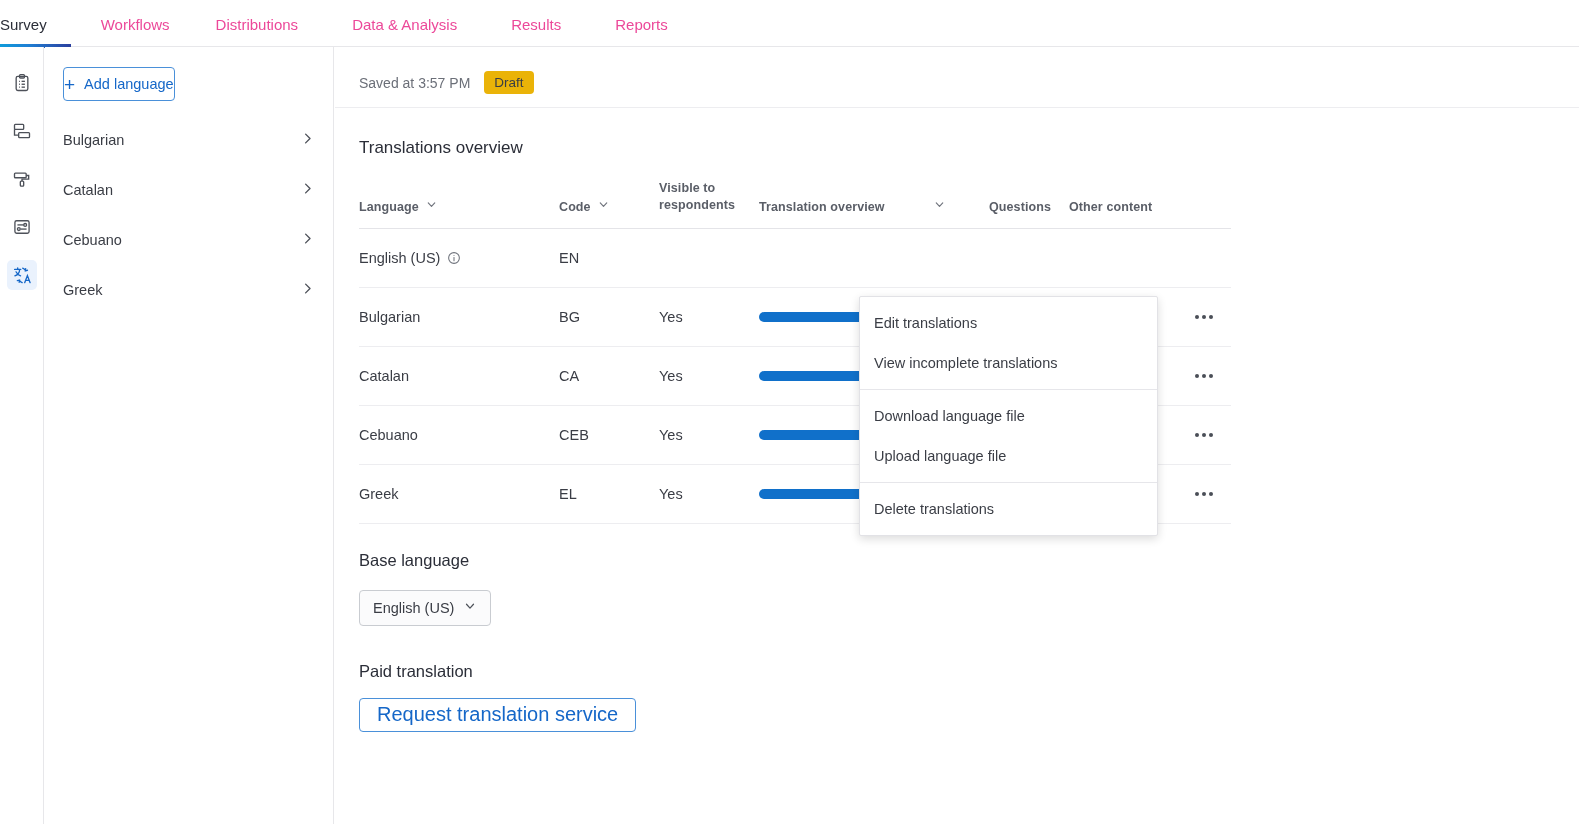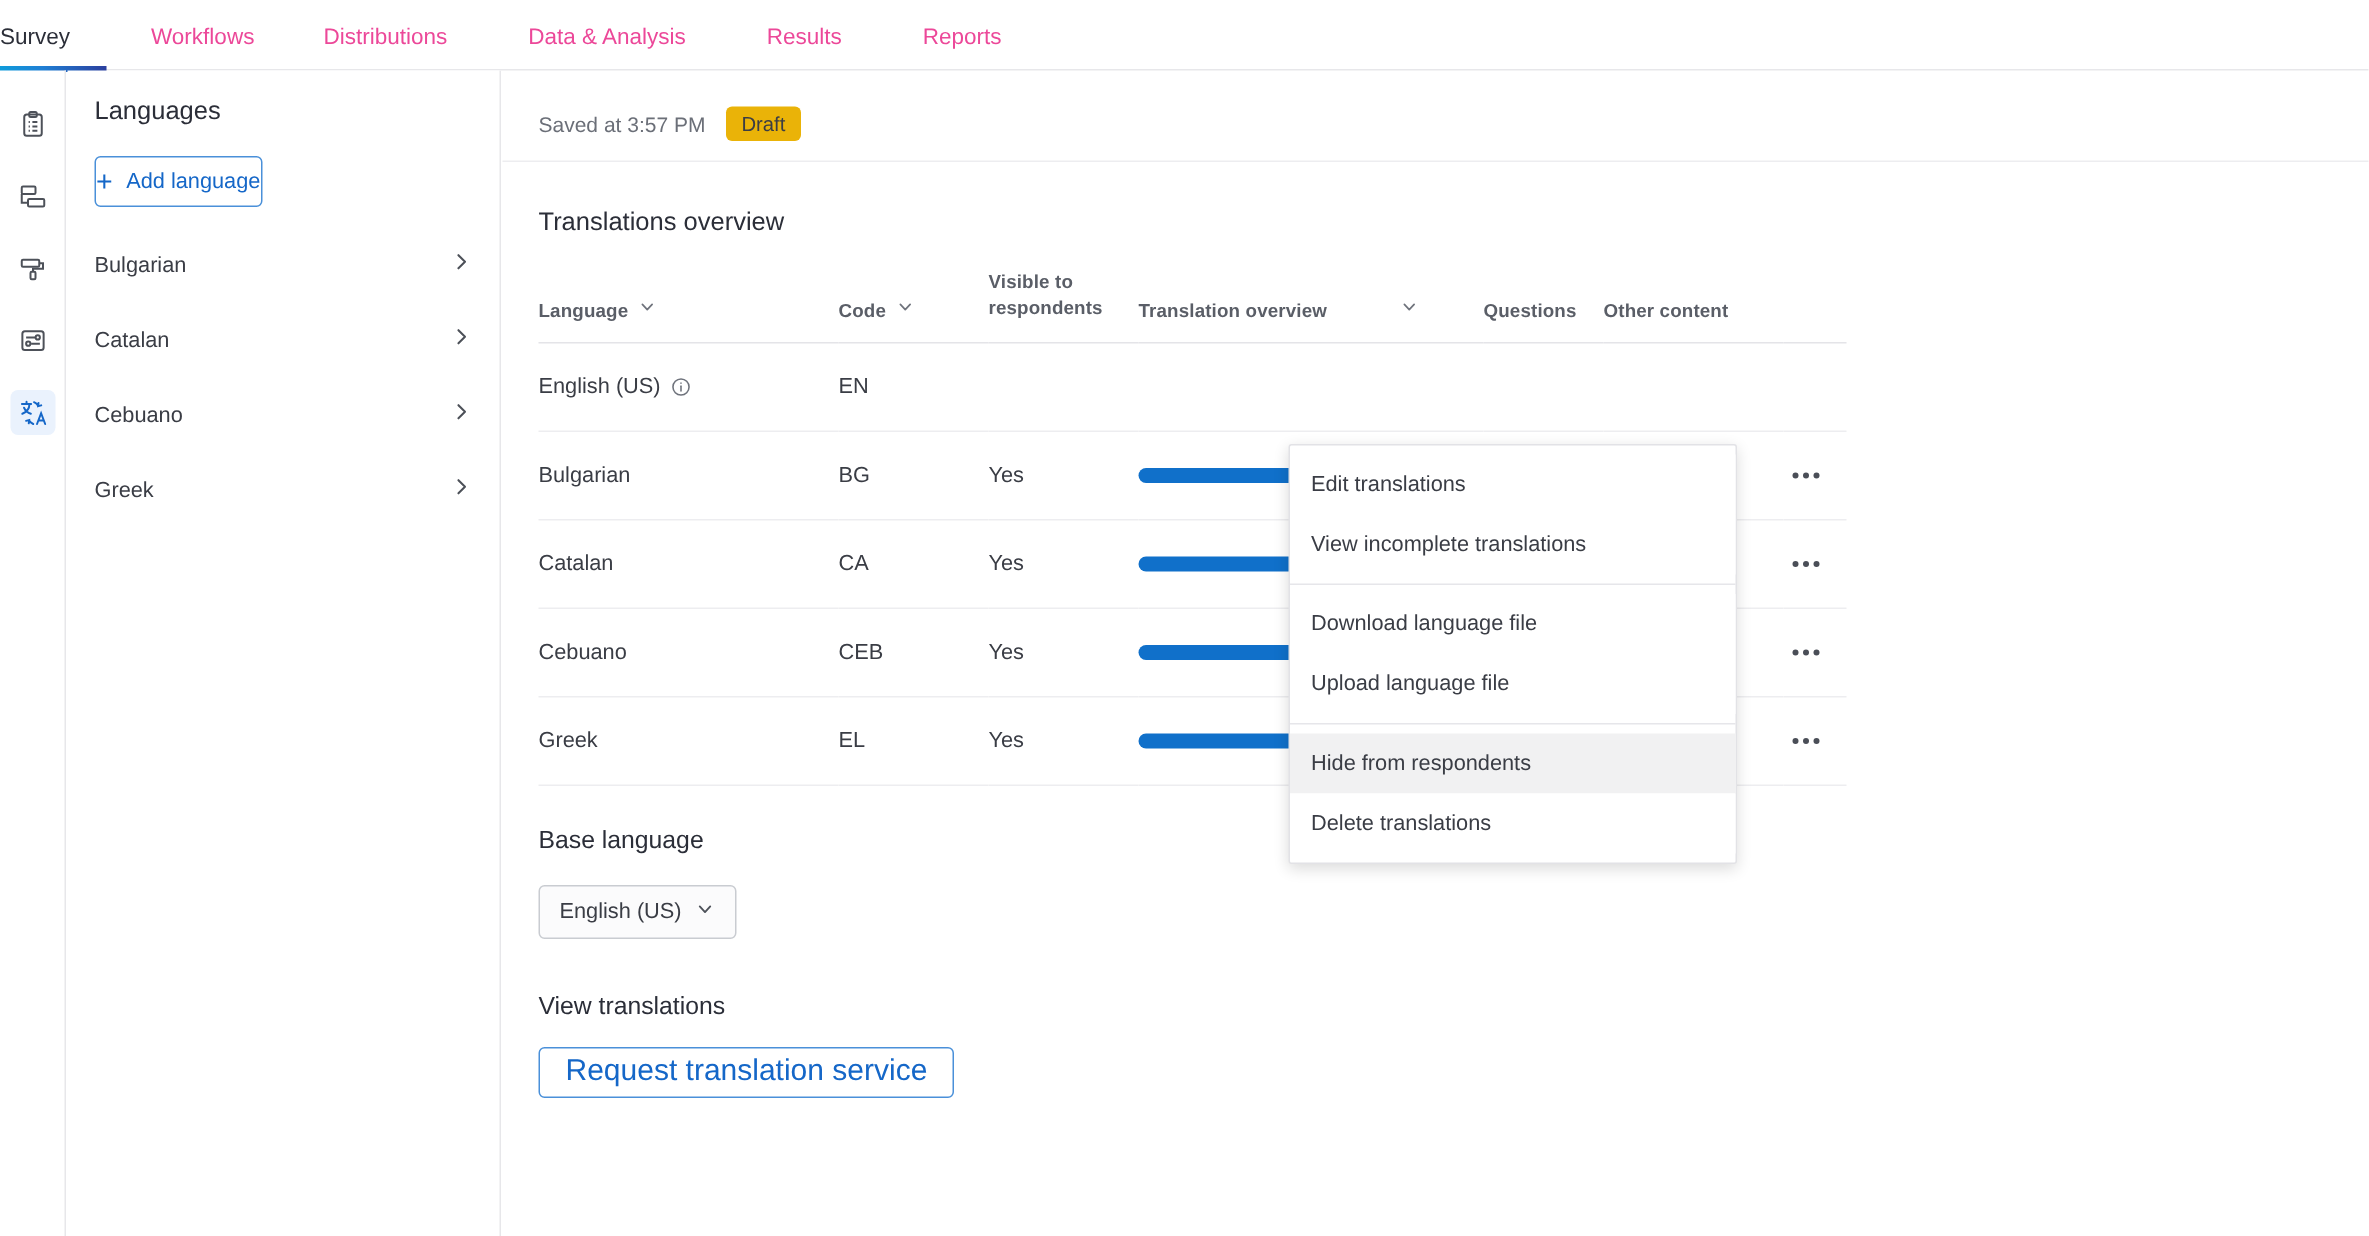--- a/index.html
+++ b/index.html
@@ -304,21 +304,20 @@
         <path d="M14.5 20.2 17.6 12l3.1 8.2M15.5 17.6h4.2"></path>
         <path d="M12.2 3.6a7.4 7.4 0 0 1 3.1 2.6M15.6 4.1l-.3 2.5 2.4-.6"></path>
         <path d="M11.6 20.2a7.4 7.4 0 0 1-3.1-2.6M8.2 19.7l.3-2.5-2.4.6"></path>
       </svg>
     </span>
   </div>
 
 </div>
 
 <div class="langpanel">
-  <h2>Languages</h2>
 
   <button class="add-language">
     <span class="plus-glyph">+</span>
     <span>Add language</span>
   </button>
 
   <div class="lang-list" id="lang-list">
       <div class="lang-row">
         <span class="label">Bulgarian</span>
         <span class="chev-right"><svg width="15" height="15" viewBox="0 0 24 24" fill="none" stroke="#4d5159" stroke-width="2.2" stroke-linecap="round" stroke-linejoin="round">
@@ -510,38 +509,35 @@
         <span>View incomplete translations</span>
       </div>
       <div class="ctx-sep"></div>
       <div class="ctx-item">
         <span>Download language file</span>
       </div>
       <div class="ctx-item">
         <span>Upload language file</span>
       </div>
       <div class="ctx-sep"></div>
-      <div class="ctx-item highlight">
-        <span>Hide from respondents</span>
-      </div>
       <div class="ctx-item">
         <span>Delete translations</span>
       </div>
     </div>
 
   <div class="base-sec">
     <h3>Base language</h3>
     <button class="select-box">
       <span>English (US)</span>
       <span>
         <svg width="14" height="14" viewBox="0 0 24 24" fill="none" stroke="#4d5159" stroke-width="2.1" stroke-linecap="round" stroke-linejoin="round">
             <polyline points="6 9 12 15.5 18 9"></polyline>
           </svg>
       </span>
     </button>
   </div>
 
   <div class="paid-sec">
-    <h3>View translations</h3>
+    <h3>Paid translation</h3>
     <button class="req-btn">Request translation service</button>
   </div>
 
 </div>
 
 </body></html>

